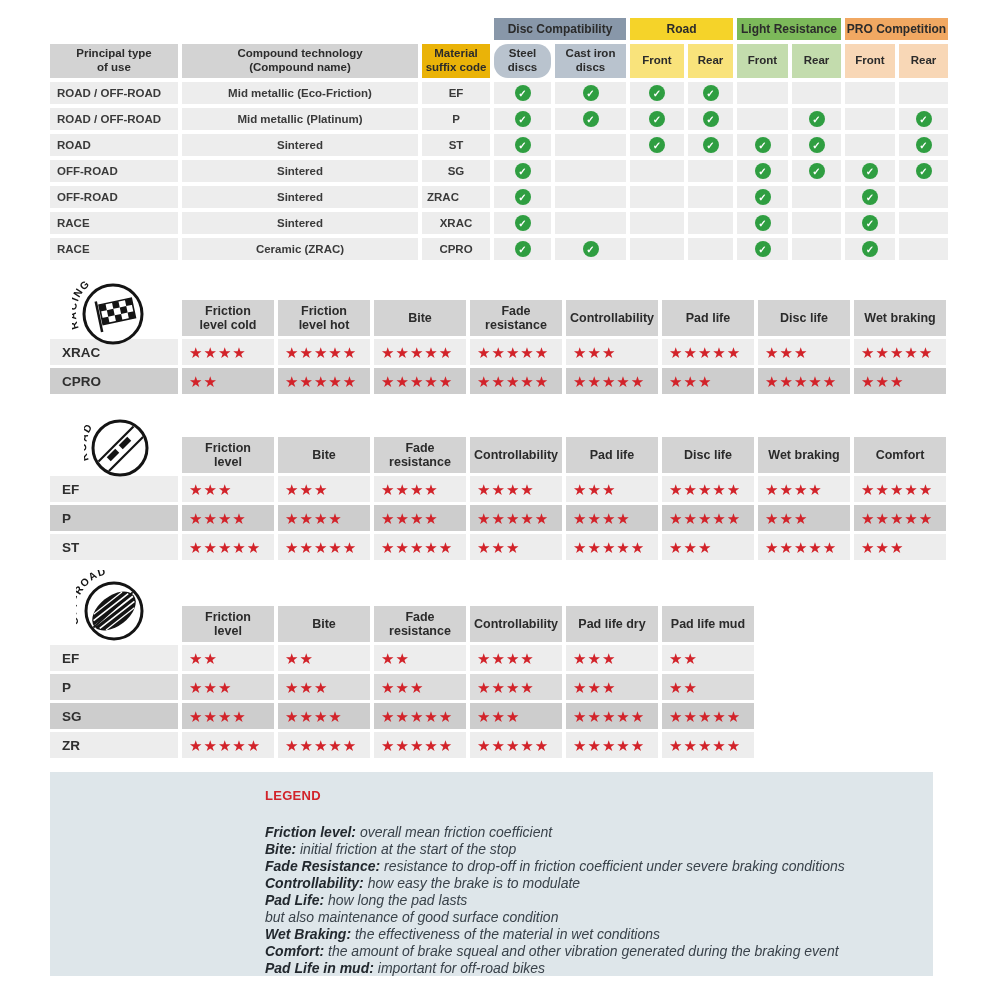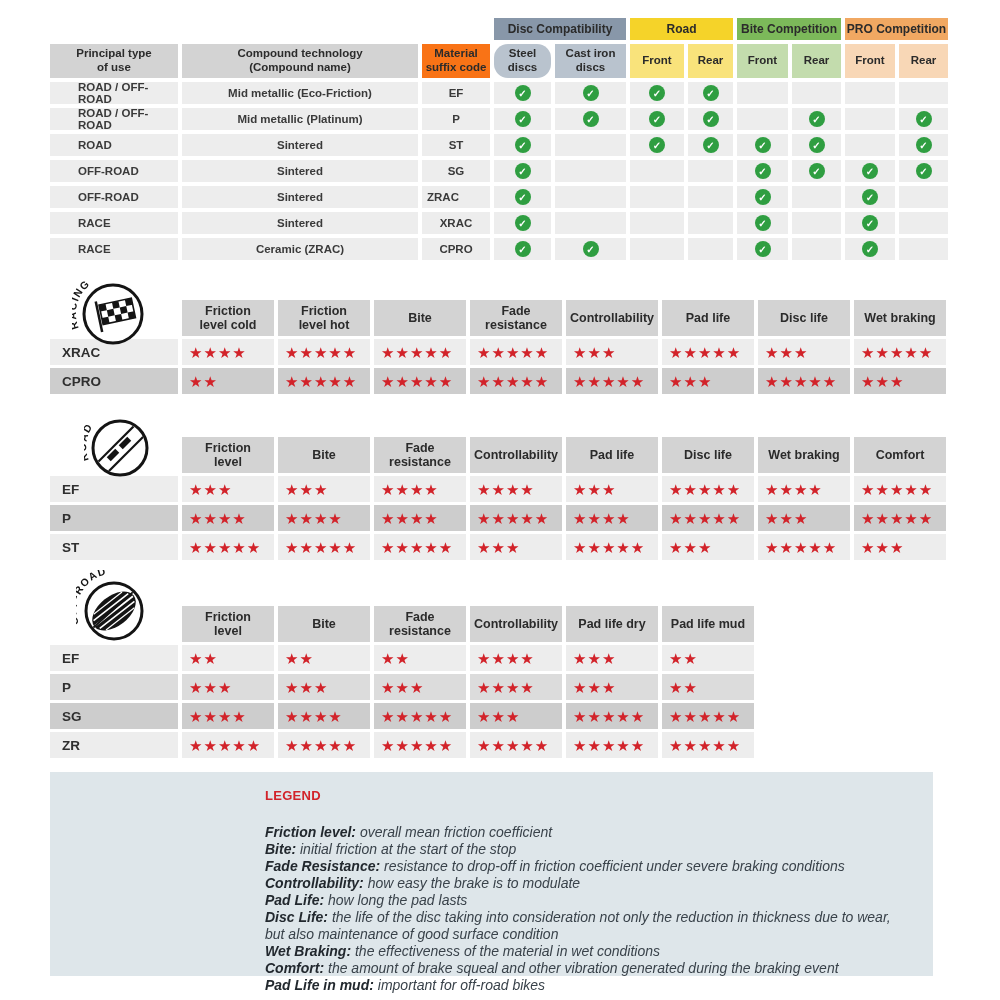--- a/index.html
+++ b/index.html
@@ -10,21 +10,21 @@
   .compat{margin:18px 50px 0 50px;display:grid;
     grid-template-columns:128px 236px 68px 57px 71px 54px 45px 51px 49px 50px 49px;
     column-gap:4px;row-gap:4px;}
   .cgroup{height:22px;display:flex;align-items:center;justify-content:center;
     font-weight:bold;font-size:12px;color:#2b2b2b;}
   .cgroup-spacer{height:22px;}
   .chead{height:34px;display:flex;align-items:center;justify-content:center;text-align:center;
     font-weight:bold;font-size:11.5px;line-height:1.18;white-space:pre-line;color:#2b2b2b;}
   .ccell{height:22px;display:flex;align-items:center;justify-content:center;
     font-size:11.5px;font-weight:bold;background:var(--light);color:#3a3a3a;}
-  .ccell.use{justify-content:flex-start;padding-left:28px;}
+  .ccell.use{justify-content:flex-start;padding-left:7px;}
   .code-note{color:#9aa0a6;margin-left:3px;margin-top:42px;}
   .check{width:16px;height:16px;border-radius:50%;background:var(--green);color:#fff;
     font-size:10px;font-weight:bold;display:flex;align-items:center;justify-content:center;}
 
   
   .section{position:relative;margin:0 50px;}
   .section-racing{margin-top:40px;}
   .section-road{margin-top:43px;}
   .section-offroad{margin-top:46px;}
   .grid{display:grid;column-gap:4px;row-gap:3px;}
@@ -55,27 +55,27 @@
 </style>
 </head>
 <body>
 
 <div class="page">
 
   <div id="compat-grid" class="compat">
       <div class="cgroup-spacer" style="grid-column: 1 / span 3;"></div>
       <div class="cgroup" style="grid-column: span 2; background: rgb(136, 151, 169);">Disc Compatibility</div>
       <div class="cgroup" style="grid-column: span 2; background: rgb(245, 211, 41);">Road</div>
-      <div class="cgroup" style="grid-column: span 2; background: rgb(124, 185, 90);">Bite Competition</div>
+      <div class="cgroup" style="grid-column: span 2; background: rgb(124, 185, 90);">Light Resistance</div>
       <div class="cgroup" style="grid-column: span 2; background: rgb(241, 168, 98);">PRO Competition</div>
       <div class="chead" style="background: rgb(211, 211, 211);">Principal type
 of use</div>
       <div class="chead" style="background: rgb(211, 211, 211);">Compound technology
 (Compound name)</div>
-      <div class="chead" style="background: #f97316;">Material
+      <div class="chead" style="background: #eab308;">Material
 suffix code</div>
       <div class="chead" style="background: rgb(185, 195, 206); border-radius: 14px;">Steel
 discs</div>
       <div class="chead" style="background: rgb(185, 195, 206);">Cast iron
 discs</div>
       <div class="chead" style="background: rgb(249, 227, 123);">Front</div>
       <div class="chead" style="background: rgb(249, 227, 123);">Rear</div>
       <div class="chead" style="background: rgb(195, 220, 173);">Front</div>
       <div class="chead" style="background: rgb(195, 220, 173);">Rear</div>
       <div class="chead" style="background: rgb(248, 215, 182);">Front</div>
@@ -536,21 +536,20 @@
   </section>
 
   <div class="legend">
     <div class="legend-title">LEGEND</div>
     <div id="legend-lines">
         <div class="legend-line"><b>Friction level: </b>overall mean friction coefficient</div>
         <div class="legend-line"><b>Bite: </b>initial friction at the start of the stop</div>
         <div class="legend-line"><b>Fade Resistance: </b>resistance to drop-off in friction coefficient under severe braking conditions</div>
         <div class="legend-line"><b>Controllability: </b>how easy the brake is to modulate</div>
         <div class="legend-line"><b>Pad Life: </b>how long the pad lasts</div>
-        <div class="legend-line"><b>Disc Life: </b>the life of the disc taking into consideration not only the reduction in thickness due to wear,</div>
         <div class="legend-line">but also maintenance of good surface condition</div>
         <div class="legend-line"><b>Wet Braking: </b>the effectiveness of the material in wet conditions</div>
         <div class="legend-line"><b>Comfort: </b>the amount of brake squeal and other vibration generated during the braking event</div>
         <div class="legend-line"><b>Pad Life in mud: </b>important for off-road bikes</div>
       </div>
   </div>
 
 </div>
 
 </body></html>

